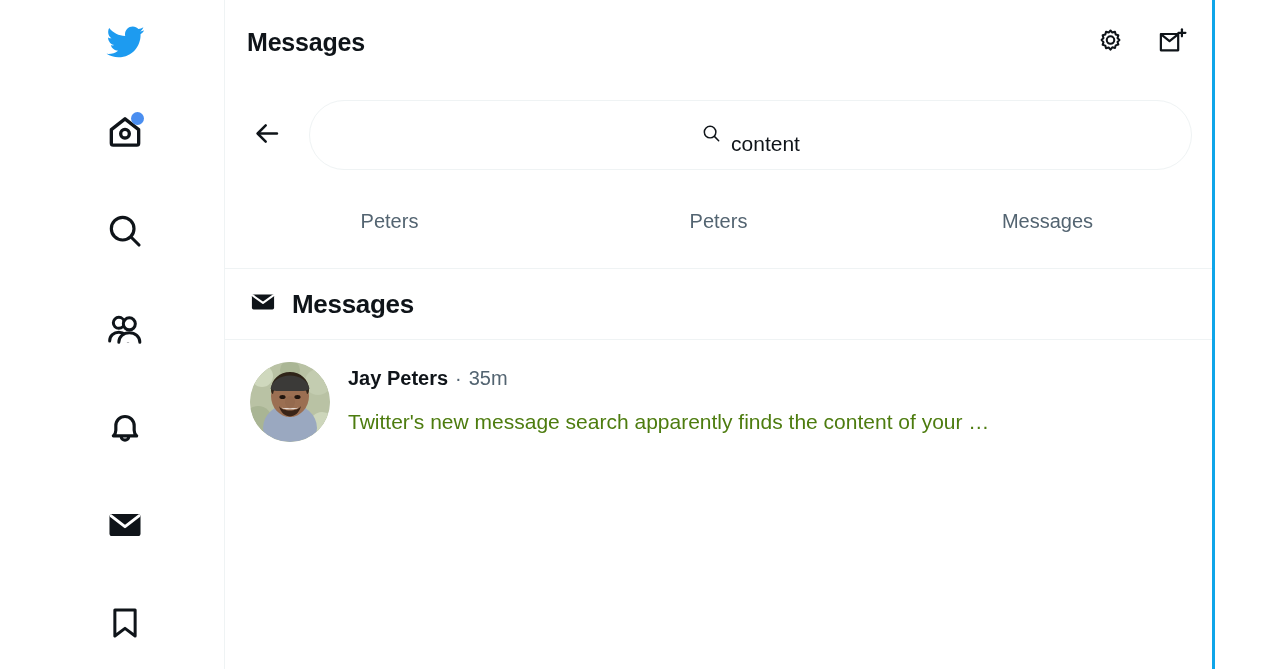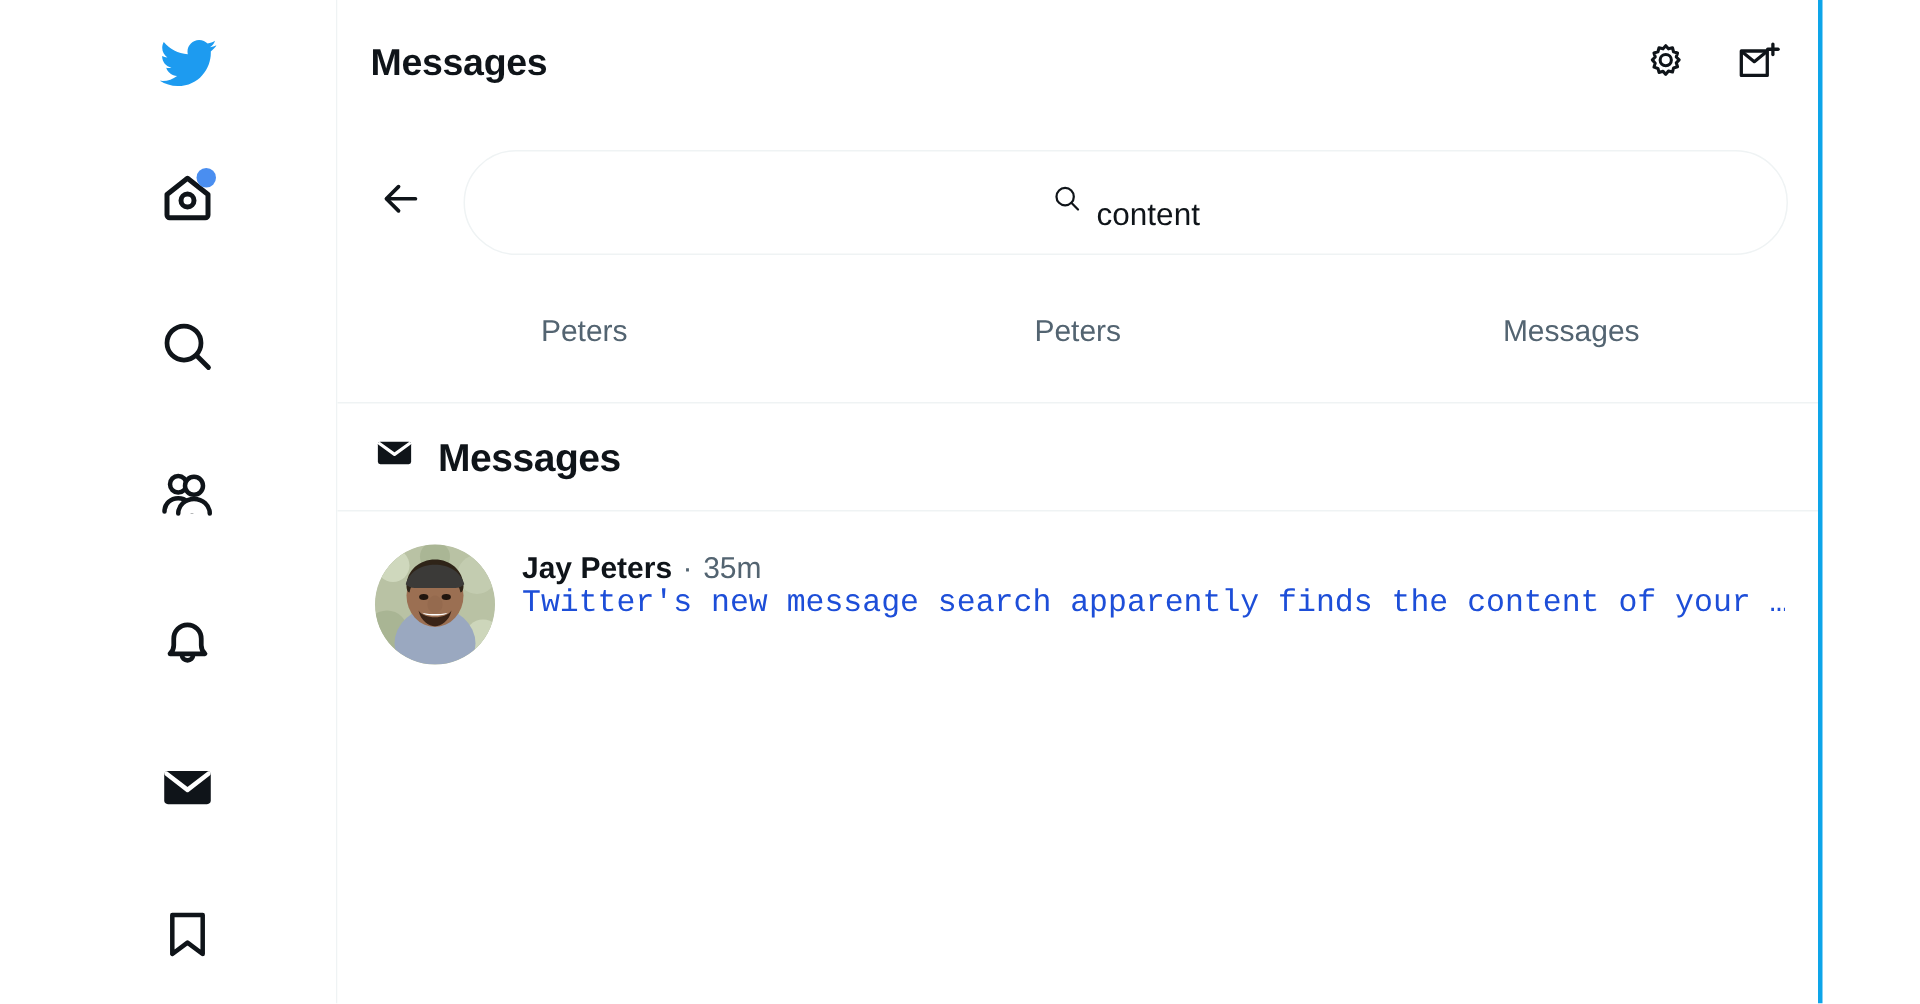--- a/index.html
+++ b/index.html
@@ -236,40 +236,39 @@
   .avatar svg { display: block; }
   .result-body {
     flex: 1;
     min-width: 0;
     padding-top: 5px;
   }
   .result-meta {
     display: flex;
     align-items: baseline;
     gap: 7px;
-    margin-bottom: 0;
+    margin-bottom: 20px;
   }
   .result-name {
     font-size: 20px;
     font-weight: bold;
     color: #0f1419;
     line-height: 1.1;
   }
   .result-time {
     font-size: 20px;
     color: #536471;
     line-height: 1.1;
   }
   .result-preview {
     font-size: 21px;
-    color: #1d4ed8;
+    color: #4d7c0f;
     line-height: 1.25;
     white-space: nowrap;
     overflow: hidden;
-    font-family: Liberation Mono, monospace;
   }
 </style>
 </head>
 <body>
 
 <div class="app">
 
   <nav class="sidebar">
     <div class="nav-list">
 

